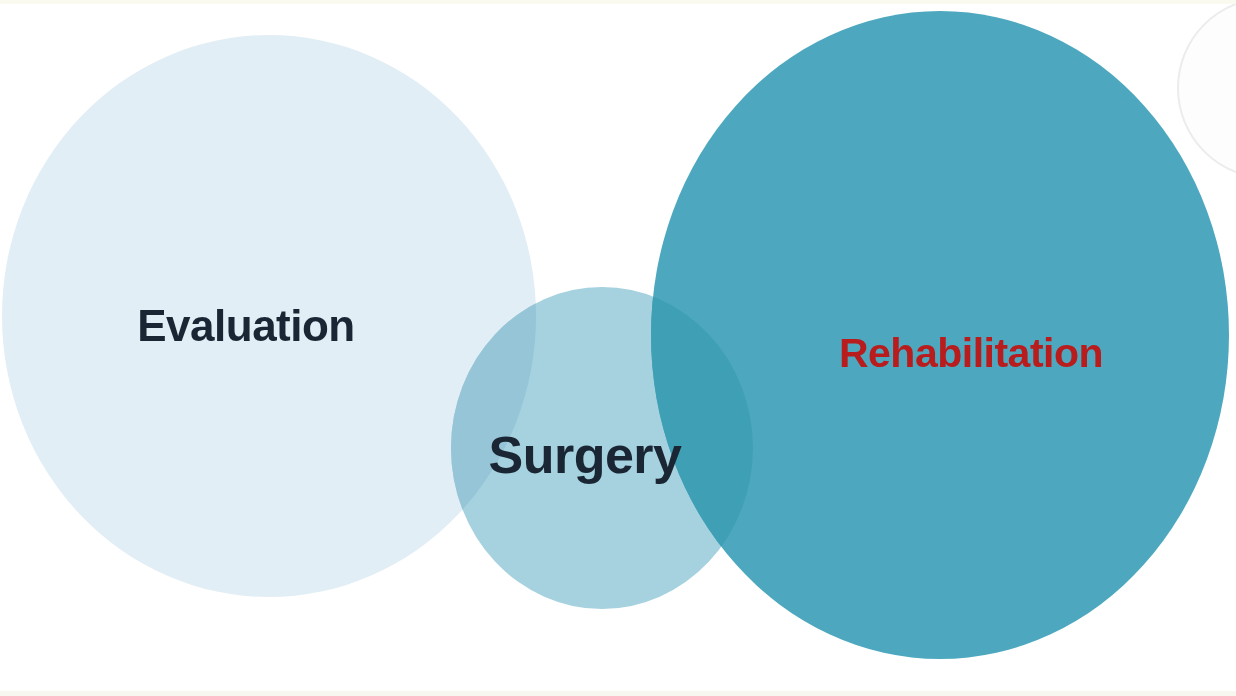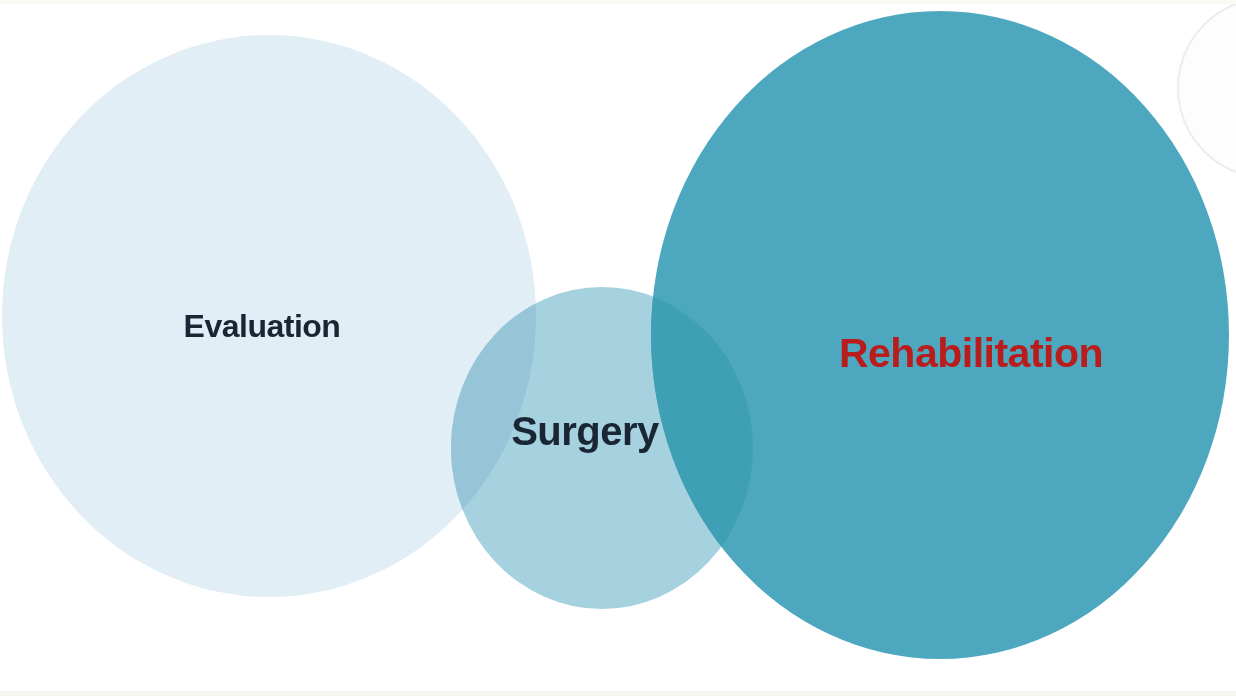--- a/index.html
+++ b/index.html
@@ -24,29 +24,29 @@
   }
   .circle-label {
     position: absolute;
     transform: translate(-50%, -50%);
     font-weight: 600;
     letter-spacing: -0.5px;
     white-space: nowrap;
     user-select: none;
   }
   .label-evaluation {
-    left: 262px;
+    left: 246px;
     top: 326px;
-    font-size: 32px;
+    font-size: 44px;
     color: #1a2633;
   }
   .label-surgery {
     left: 585px;
-    top: 431px;
-    font-size: 40px;
+    top: 455px;
+    font-size: 52px;
     color: #1a2633;
   }
   .label-rehabilitation {
     left: 971px;
     top: 353px;
     font-size: 41px;
     color: #b91c1c;
   }
   .edge-strip {
     position: absolute;

